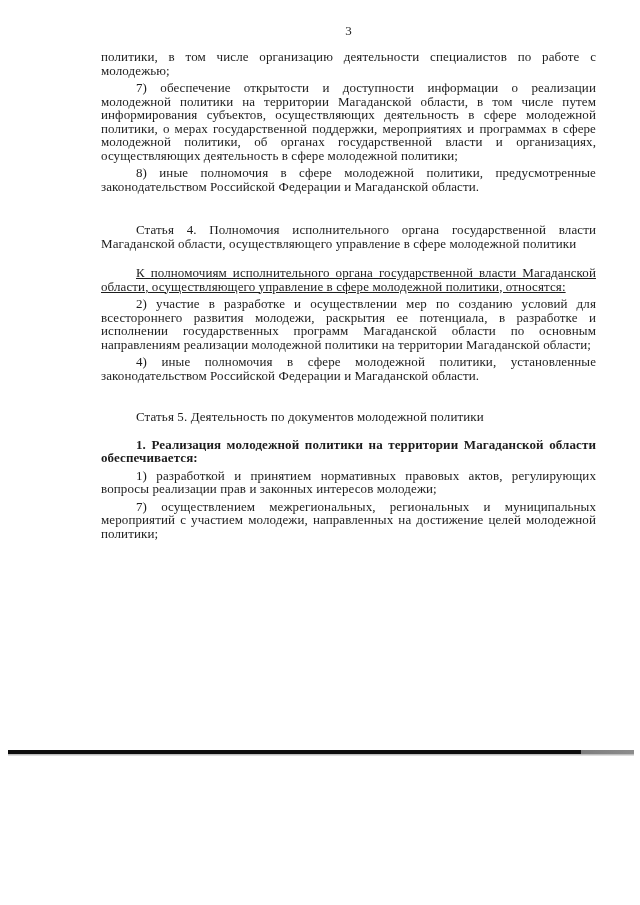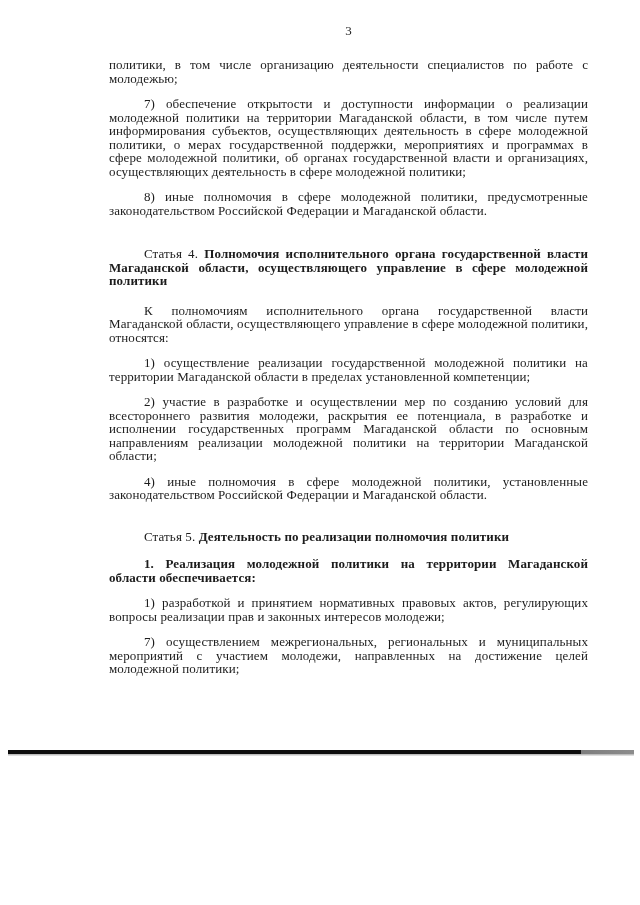--- a/index.html
+++ b/index.html
@@ -29,27 +29,27 @@
     position: absolute;
     top: 46px;
     left: 97px;
     width: 503px;
     font-size: 13px;
     line-height: 13.5px;
     text-align: justify;
     letter-spacing: 0.1px;
   }
   .para {
-    margin: 12px;
+    margin: 4px;
     text-indent: 35px;
   }
   .para.noindent { text-indent: 0; }
-  .heading b { font-weight: bold; }
+  .heading b { font-weight: normal; }
   .mt-a4-heading { margin-top: 30px; }
-  .mt-a4-intro   { margin-top: 16px; }
+  .mt-a4-intro   { margin-top: 16px; text-decoration: underline; }
   .mt-a5-heading { margin-top: 28px; }
   .mt-a5-intro   { margin-top: 14px; font-weight: bold; }
   .rule {
     position: absolute;
     top: 750px;
     left: 8px;
     width: 626px;
     height: 3.5px;
     background: linear-gradient(to right, #0d0d0d 0%, #0d0d0d 91.5%, #7d7d7d 91.5%, #8c8c8c 100%);
     box-shadow: 0 1.5px 0 rgba(145,145,145,0.6);
@@ -68,28 +68,27 @@
 
 
     <p class="para">7) обеспечение открытости и доступности информации о реализации молодежной политики на территории Магаданской области, в том числе путем информирования субъектов, осуществляющих деятельность в сфере молодежной политики, о мерах государственной поддержки, мероприятиях и программах в сфере молодежной политики, об органах государственной власти и организациях, осуществляющих деятельность в сфере молодежной политики;</p>
 
     <p class="para">8) иные полномочия в сфере молодежной политики, предусмотренные законодательством Российской Федерации и Магаданской области.</p>
 
     <p class="para heading mt-a4-heading"><span>Статья 4.</span> <b>Полномочия исполнительного органа государственной власти Магаданской области, осуществляющего управление в сфере молодежной политики</b></p>
 
     <p class="para mt-a4-intro">К полномочиям исполнительного органа государственной власти Магаданской области, осуществляющего управление в сфере молодежной политики, относятся:</p>
 
-    <p class="para">1) осуществление реализации государственной молодежной политики на территории Магаданской области в пределах установленной компетенции;</p>
 
     <p class="para">2) участие в разработке и осуществлении мер по созданию условий для всестороннего развития молодежи, раскрытия ее потенциала, в разработке и исполнении государственных программ Магаданской области по основным направлениям реализации молодежной политики на территории Магаданской области;</p>
 
 
     <p class="para">4) иные полномочия в сфере молодежной политики, установленные законодательством Российской Федерации и Магаданской области.</p>
 
-    <p class="para heading mt-a5-heading"><span>Статья 5.</span> <b>Деятельность по реализации полномочия политики</b></p>
+    <p class="para heading mt-a5-heading"><span>Статья 5.</span> <b>Деятельность по документов молодежной политики</b></p>
 
     <p class="para mt-a5-intro">1. Реализация молодежной политики на территории Магаданской области обеспечивается:</p>
 
     <p class="para">1) разработкой и принятием нормативных правовых актов, регулирующих вопросы реализации прав и законных интересов молодежи;</p>
 
 
     <p class="para">7) осуществлением межрегиональных, региональных и муниципальных мероприятий с участием молодежи, направленных на достижение целей молодежной политики;</p>
 
   </div>
 

